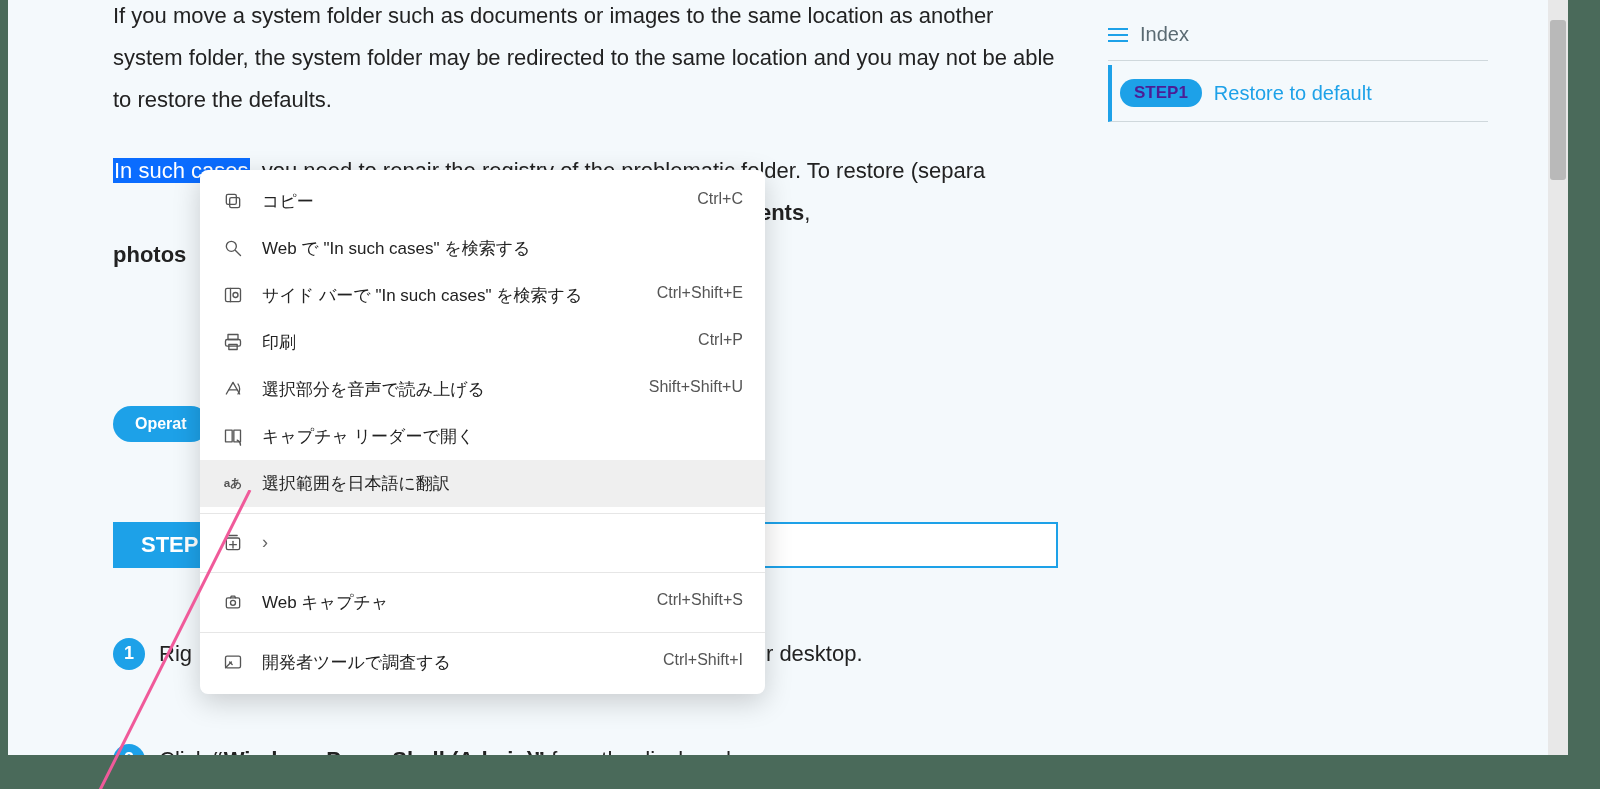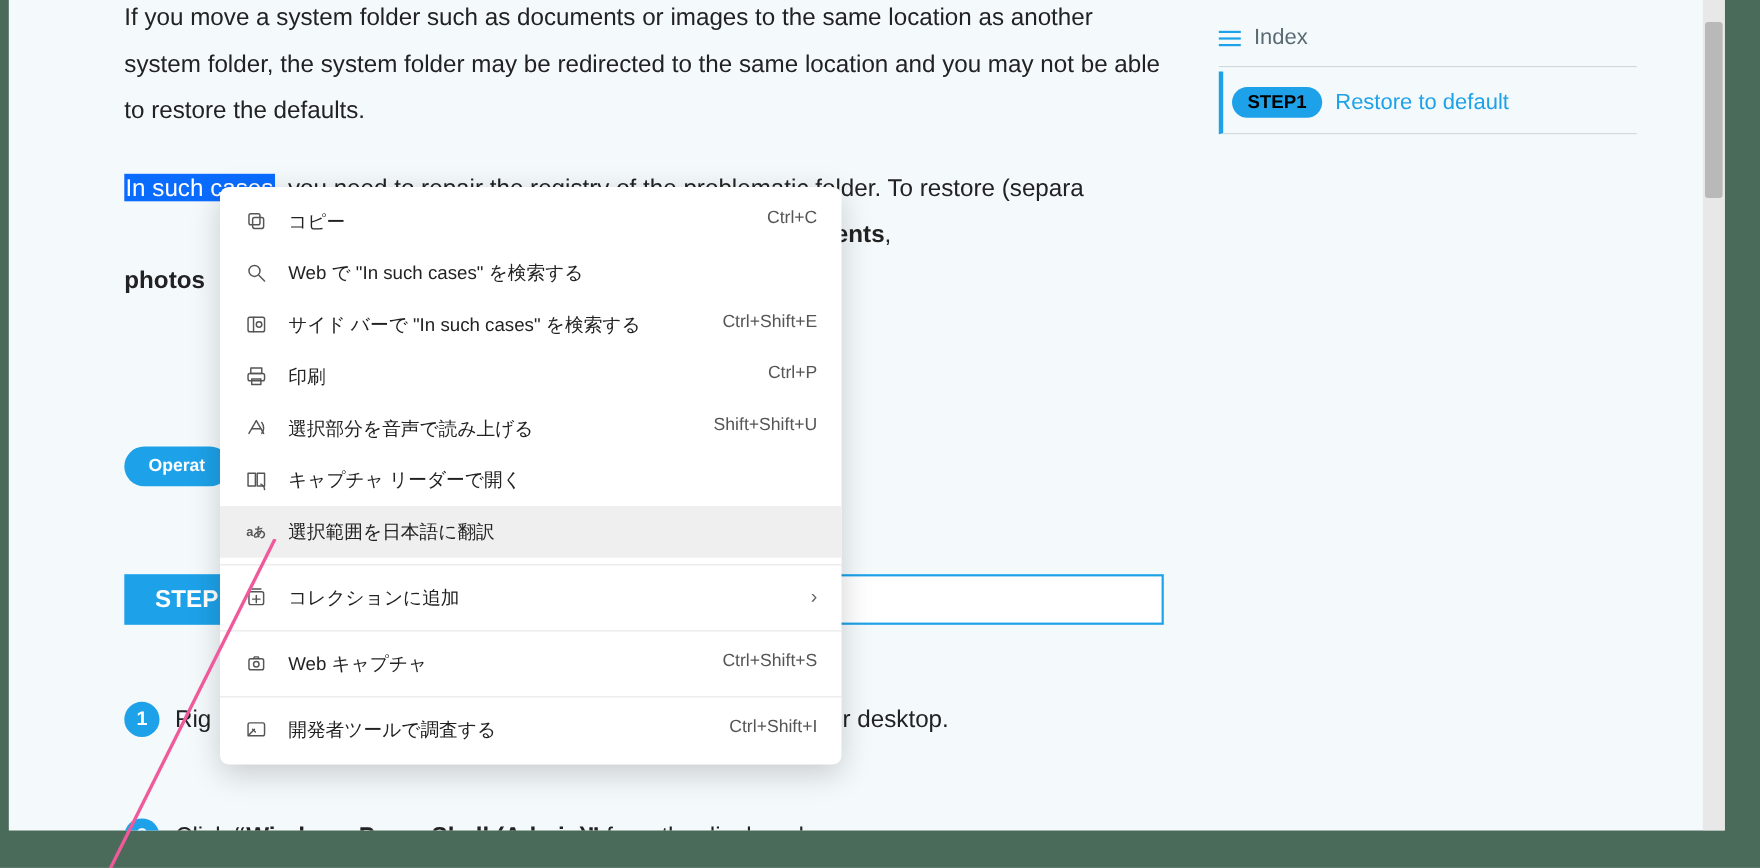--- a/index.html
+++ b/index.html
@@ -126,21 +126,21 @@
     display: flex;
     align-items: center;
     gap: 12px;
     padding: 14px 0 14px 8px;
     border-left: 4px solid #1da1e8;
     border-bottom: 1px solid #cfd8dc;
     margin-top: 4px;
   }
   .index-pill {
     background: #1da1e8;
-    color: #000000;
+    color: #4c1d95;
     font-weight: 700;
     font-size: 17px;
     padding: 4px 14px;
     border-radius: 16px;
   }
   .index-link {
     color: #1da1e8;
     font-size: 20px;
   }
   .context-menu {
@@ -343,21 +343,20 @@
     <div class="menu-sep"></div>
     <div class="menu-item">
       <span class="menu-icon">
         <svg width="20" height="20" viewBox="0 0 24 24">
           <rect x="4" y="6" width="16" height="14" rx="2" stroke="#555" stroke-width="1.6" fill="none" stroke-linecap="round" stroke-linejoin="round"></rect>
           <line x1="12" y1="10" x2="12" y2="18" stroke="#555" stroke-width="1.6" fill="none" stroke-linecap="round" stroke-linejoin="round"></line>
           <line x1="8" y1="14" x2="16" y2="14" stroke="#555" stroke-width="1.6" fill="none" stroke-linecap="round" stroke-linejoin="round"></line>
           <line x1="7" y1="3" x2="17" y2="3" stroke="#555" stroke-width="1.6" fill="none" stroke-linecap="round" stroke-linejoin="round"></line>
         </svg>
       </span>
-      <span class="menu-label">コレクションに追加</span>
       <span class="menu-arrow">›</span>
     </div>
     <div class="menu-sep"></div>
     <div class="menu-item">
       <span class="menu-icon">
         <svg width="20" height="20" viewBox="0 0 24 24">
           <rect x="4" y="7" width="16" height="12" rx="2" stroke="#555" stroke-width="1.6" fill="none" stroke-linecap="round" stroke-linejoin="round"></rect>
           <circle cx="12" cy="13" r="3" stroke="#555" stroke-width="1.6" fill="none" stroke-linecap="round" stroke-linejoin="round"></circle>
           <path d="M9 7 l1 -2 h4 l1 2" stroke="#555" stroke-width="1.6" fill="none" stroke-linecap="round" stroke-linejoin="round"></path>
         </svg>

